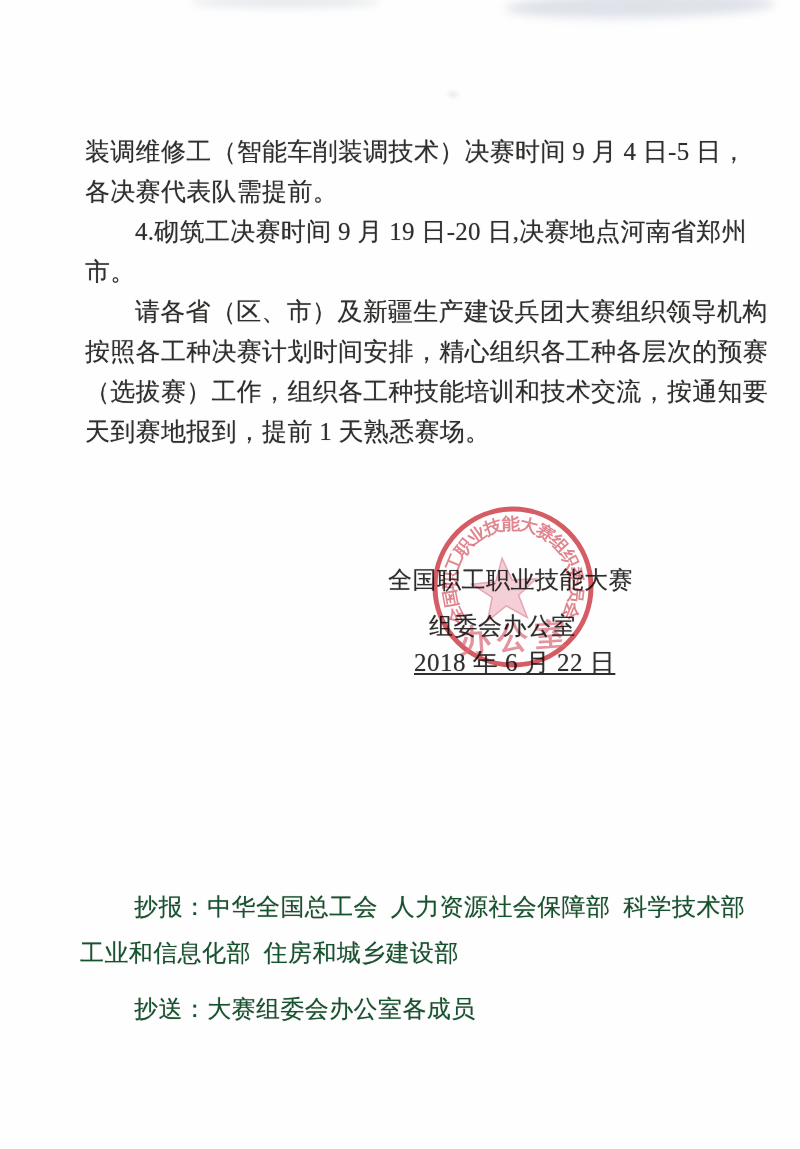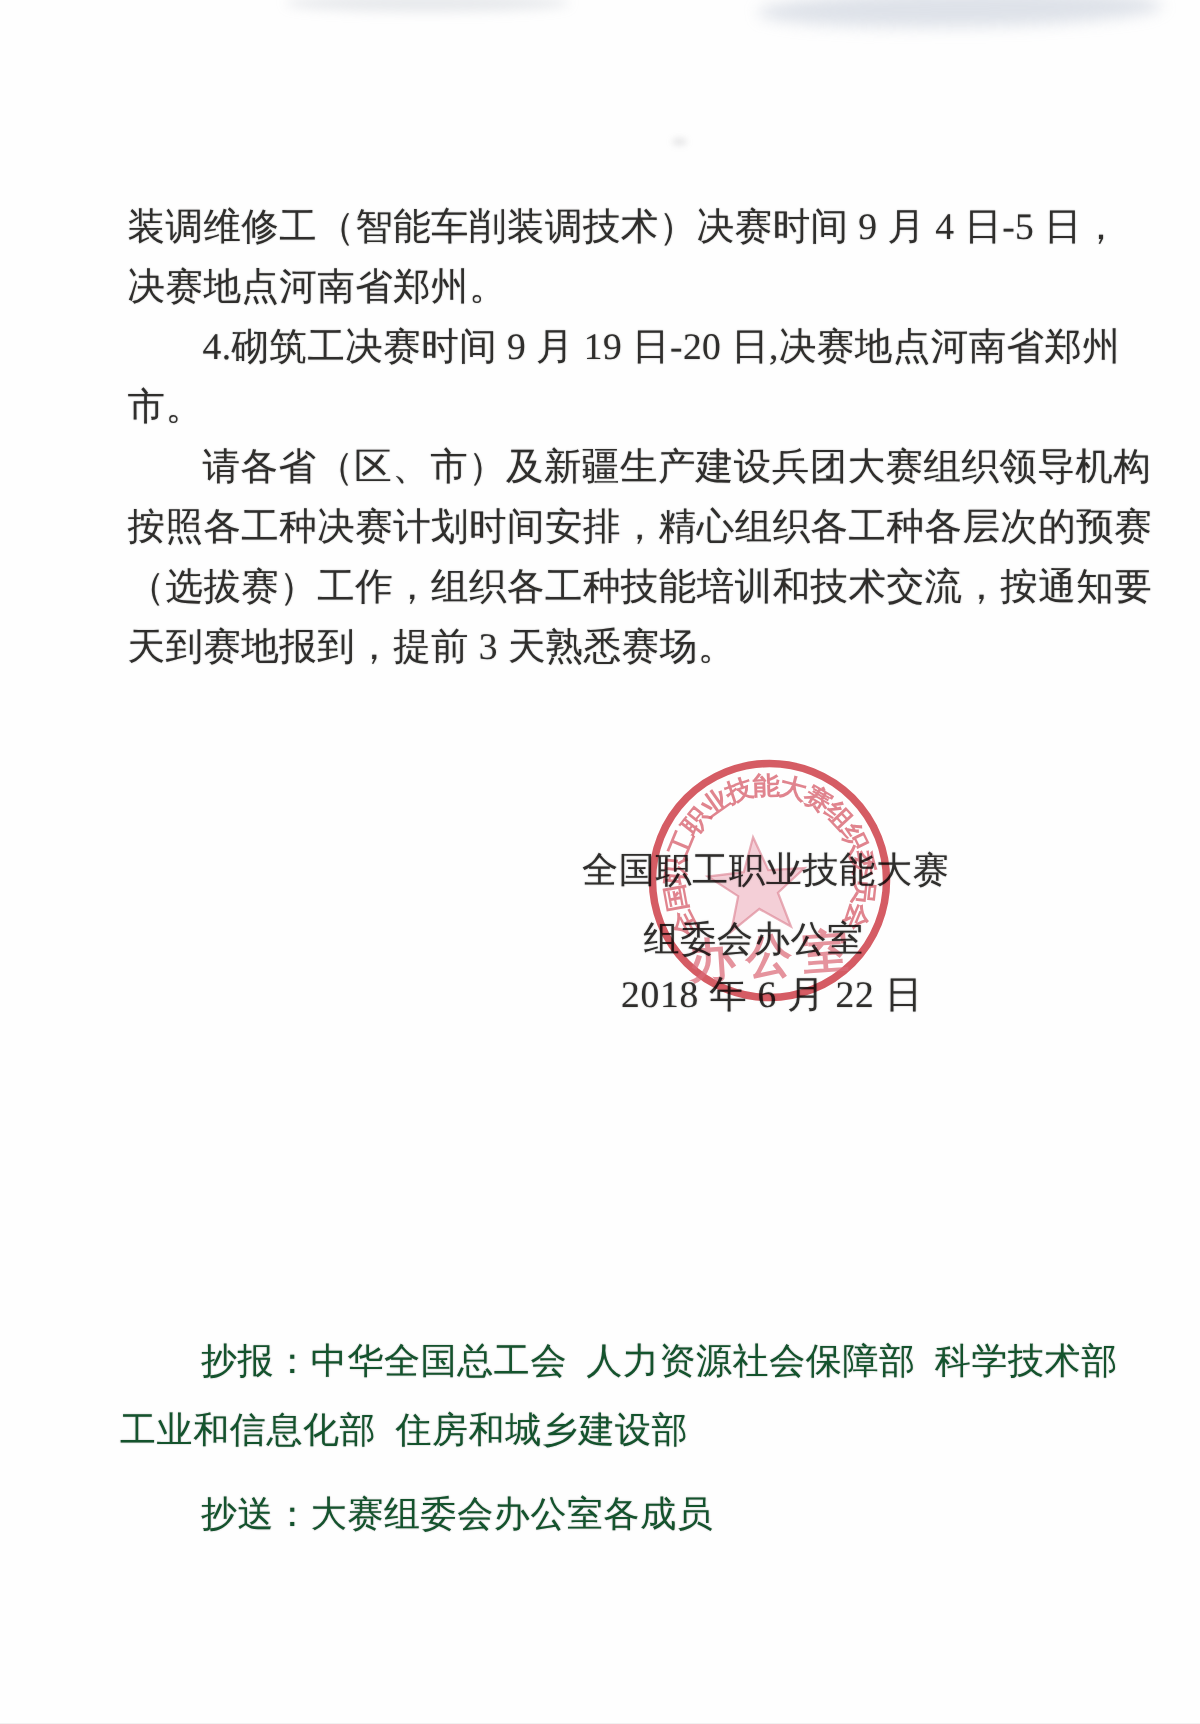--- a/index.html
+++ b/index.html
@@ -26,21 +26,21 @@
   .bl{white-space:pre;height:40px;}
   .bl.indent{padding-left:50px;}
 
   .sig-line{
     position:absolute;white-space:pre;color:#2f2e2c;
     font-size:24px;letter-spacing:0.5px;
     text-shadow:0 0 1px rgba(45,45,45,0.45);
   }
   .sig-org1{left:388px;top:564px;text-align:right;}
   .sig-org2{left:429px;top:610px;text-align:right;}
-  .sig-date{left:414px;top:646px;font-size:25px;}
+  .sig-date{left:414px;top:646px;font-size:25px;text-decoration:underline;}
 
   .cc-line{
     position:absolute;white-space:pre;color:#14532d;
     font-size:24px;letter-spacing:0.4px;
     text-shadow:0 0 1px rgba(45,45,45,0.45);
   }
   .cc-1{left:134px;top:891px;}
   .cc-2{left:80px;top:937px;text-align:center;}
   .cc-3{left:134px;top:993px;}
 
@@ -54,27 +54,27 @@
 <body>
 
 <div class="page">
 
   <div class="smudge smudge-1"></div>
   <div class="smudge smudge-2"></div>
   <div class="smudge smudge-3"></div>
 
   <div class="body-text">
     <div class="bl">装调维修工（智能车削装调技术）决赛时间 9 月 4 日-5 日，</div>
-    <div class="bl">决赛地点河南省郑州。</div>
+    <div class="bl">各决赛代表队需提前。</div>
     <div class="bl indent">4.砌筑工决赛时间 9 月 19 日-20 日,决赛地点河南省郑州</div>
     <div class="bl">市。</div>
     <div class="bl indent">请各省（区、市）及新疆生产建设兵团大赛组织领导机构</div>
     <div class="bl">按照各工种决赛计划时间安排，精心组织各工种各层次的预赛</div>
     <div class="bl">（选拔赛）工作，组织各工种技能培训和技术交流，按通知要</div>
-    <div class="bl">天到赛地报到，提前 3 天熟悉赛场。</div>
+    <div class="bl">天到赛地报到，提前 1 天熟悉赛场。</div>
   </div>
 
   <div class="sig-line sig-org1">全国职工职业技能大赛</div>
   <div class="sig-line sig-org2">组委会办公室</div>
   <div class="sig-line sig-date">2018 年 6 月 22 日</div>
 
   <svg class="seal" viewBox="0 0 200 200">
     <circle cx="100" cy="100" r="78" fill="none" stroke-width="5" stroke-opacity="0.88" stroke="#d0454e"></circle>
     <polygon points="92,71 100.2,93.7 124.3,94.5 105.3,109.3 112,132.5 92,119 72,132.5 78.7,109.3 59.7,94.5 83.8,93.7" transform="rotate(-5 92 105)" fill-opacity="0.6" stroke-opacity="0.65" stroke-width="1.5" stroke="#dd8695" fill="#efb1be"></polygon>
     <path id="sealArc" d="M 48.4 136.1 A 63 63 0 1 1 151.6 136.1" fill="none"></path>

